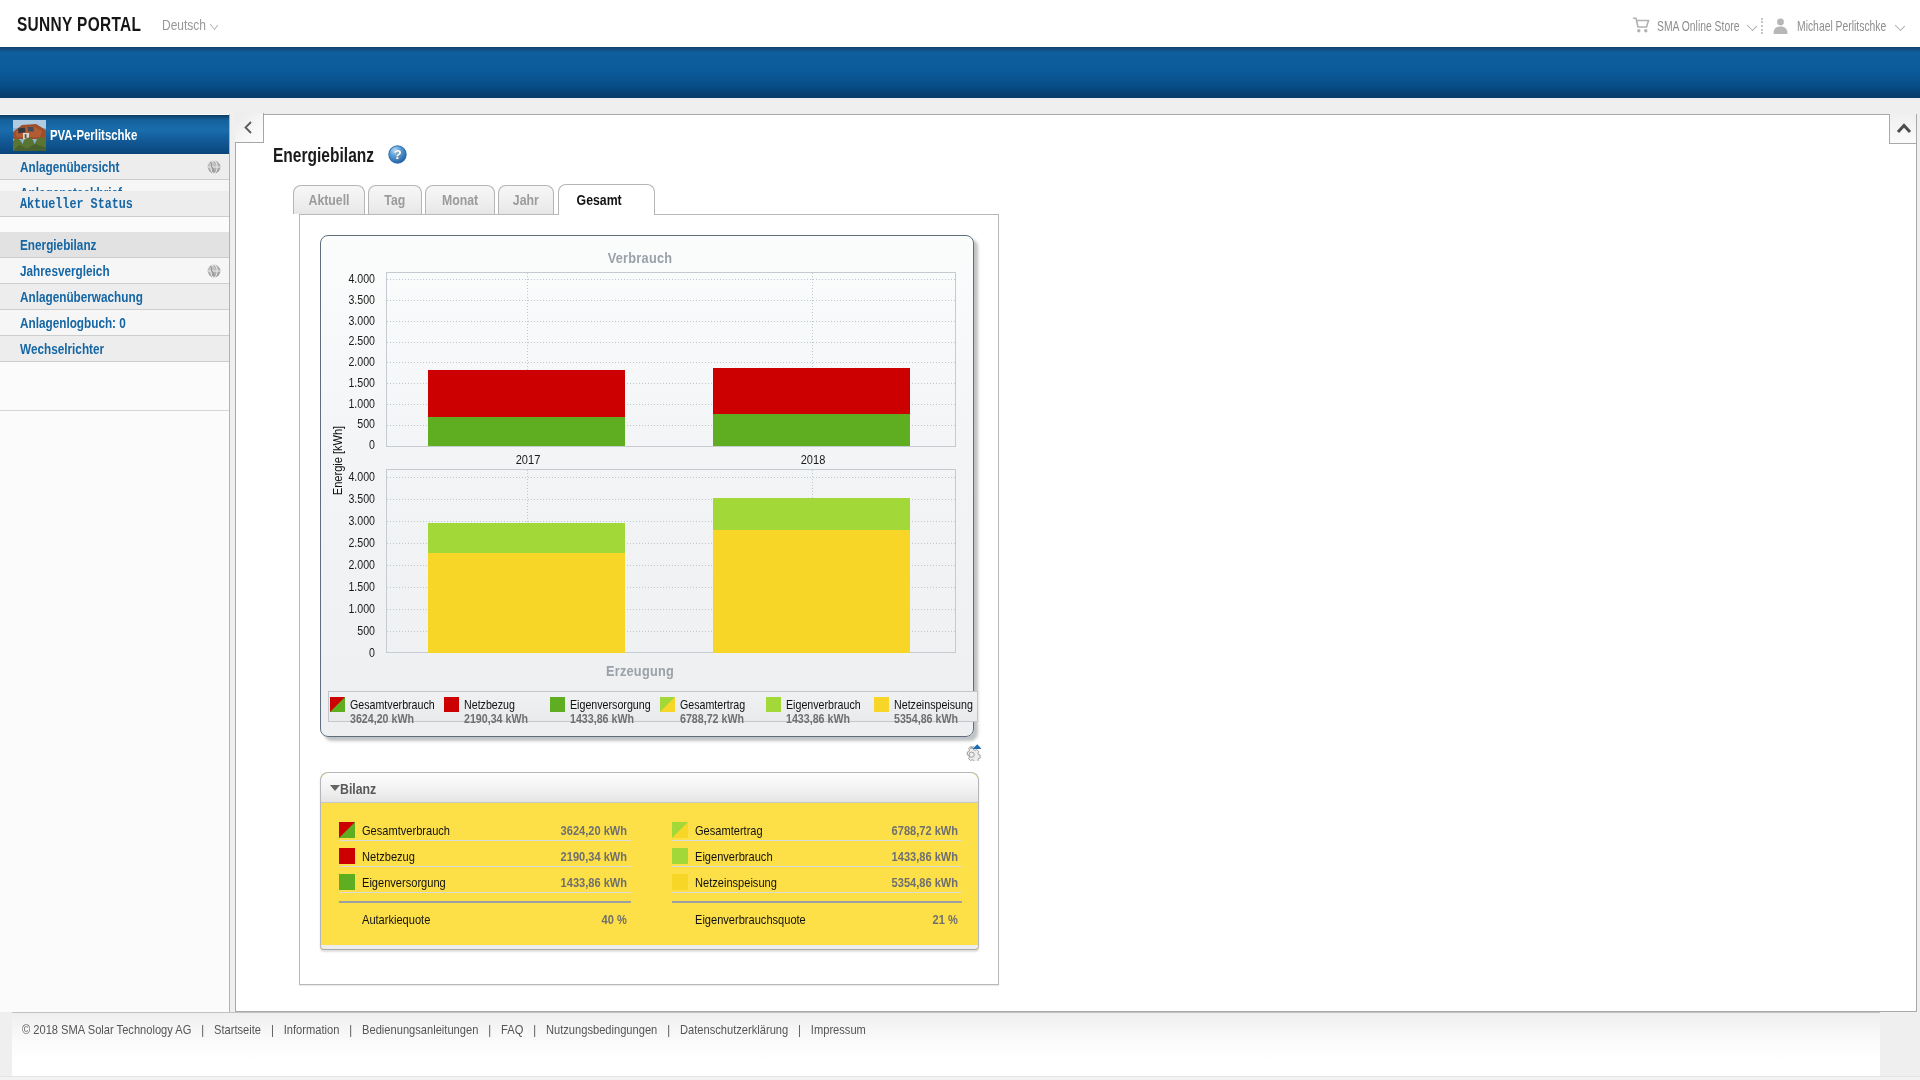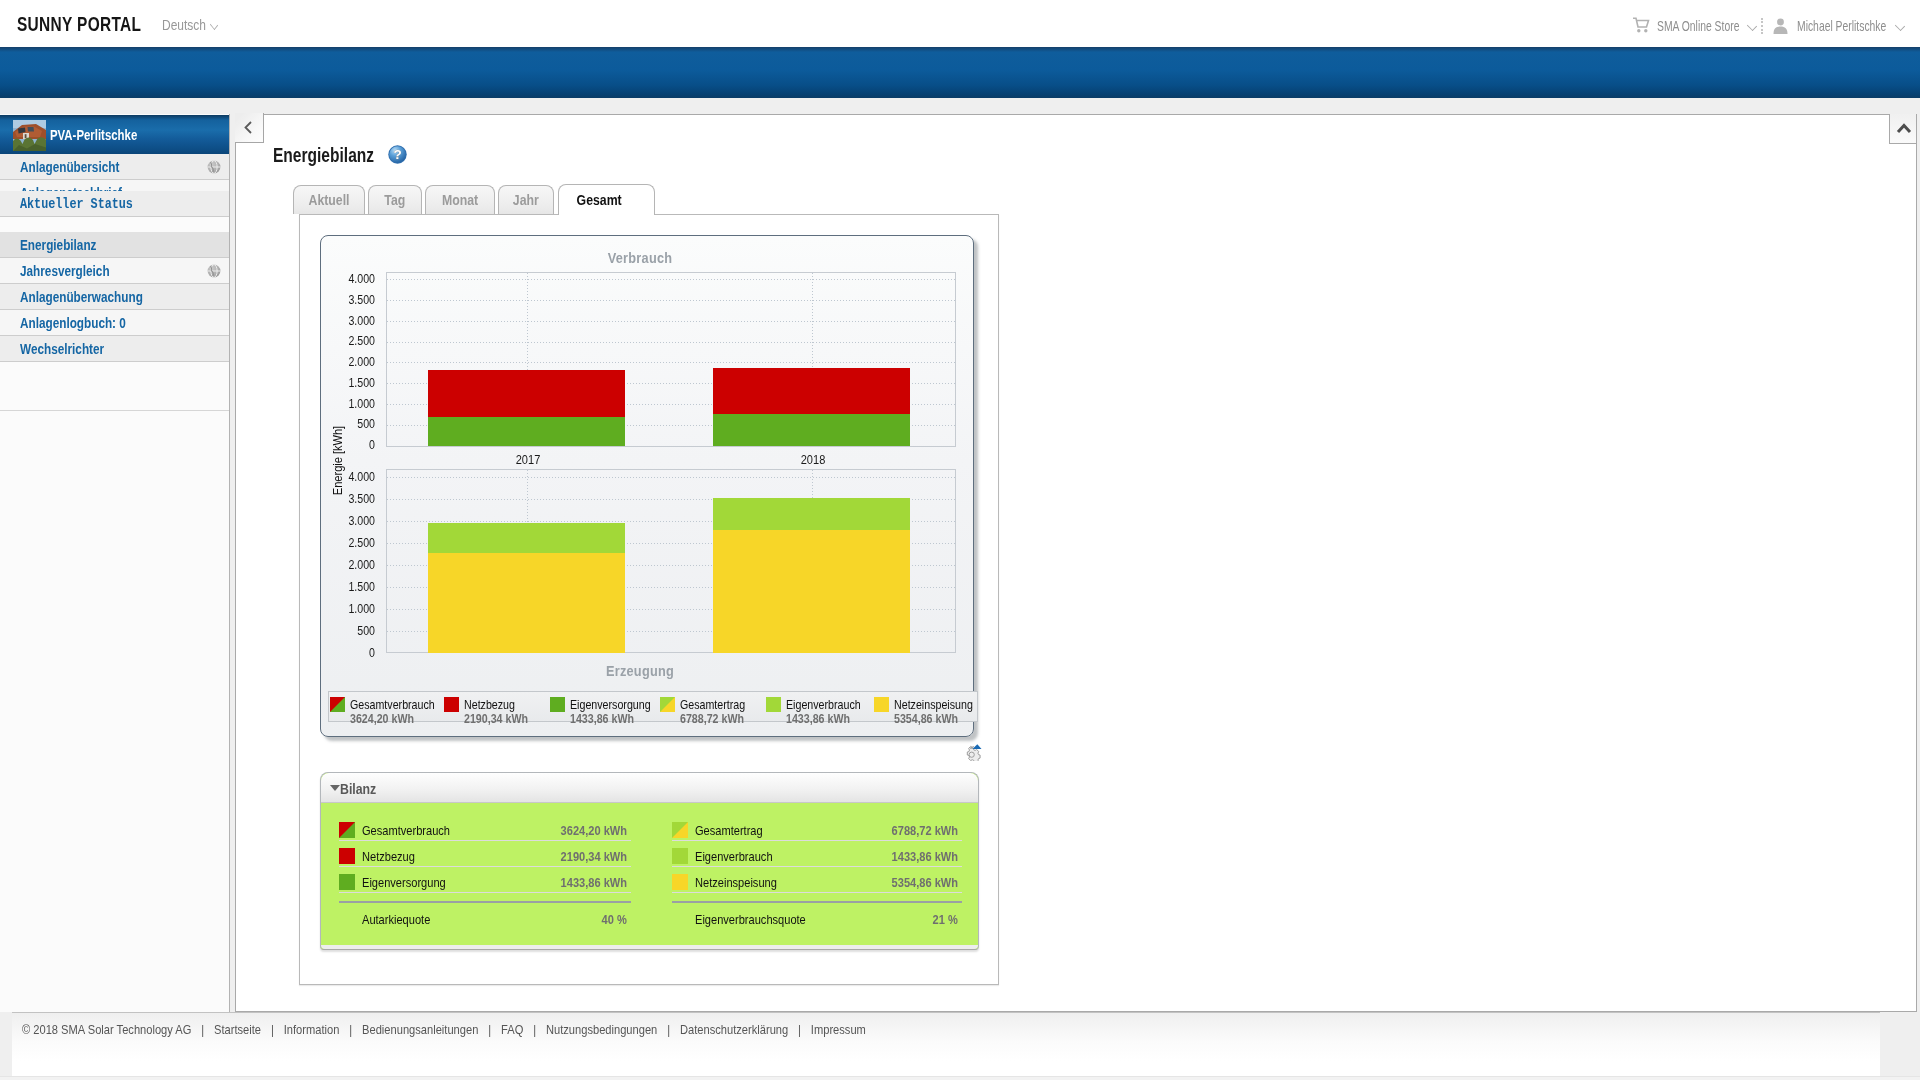--- a/index.html
+++ b/index.html
@@ -52,21 +52,21 @@
   .vline{position:absolute;top:0;height:100%;width:1px;background-image:repeating-linear-gradient(180deg,#bec7d0 0 1px,transparent 1px 3px);}
   .bar{position:absolute;}
   #energielab{position:absolute;left:-34px;top:217px;font-size:13px;color:#111;transform:rotate(-90deg) scaleY(1) scaleX(0.85);transform-origin:center;width:100px;text-align:center;white-space:nowrap;}
   
   #clegend{position:absolute;left:7px;top:455px;width:650px;height:31px;background:linear-gradient(180deg,#f0f1f2,#e8eaec);border:1px solid #c3c7cb;box-sizing:border-box;}
   .litem{position:absolute;top:4px;}
   .lsq{position:absolute;top:1px;width:15px;height:15px;}
   .lname{position:absolute;left:20px;top:1px;font-size:13px;color:#111;white-space:nowrap;transform:scaleX(0.82);transform-origin:0 50%;}
   .lval{position:absolute;left:20px;top:15px;font-size:13px;font-weight:bold;color:#6f6f6f;white-space:nowrap;transform:scaleX(0.82);transform-origin:0 50%;}
   
-  #bilanz{position:absolute;left:20px;top:557px;width:659px;height:178px;border:1px solid #b3b7bb;border-bottom:1.5px solid #a8a8a8;border-radius:8px 8px 4px 4px;background:#bef264;box-sizing:border-box;box-shadow:0 2px 2px rgba(0,0,0,0.13);}
+  #bilanz{position:absolute;left:20px;top:557px;width:659px;height:178px;border:1px solid #b3b7bb;border-bottom:1.5px solid #a8a8a8;border-radius:8px 8px 4px 4px;background:#fde047;box-sizing:border-box;box-shadow:0 2px 2px rgba(0,0,0,0.13);}
   #bilanz .hdr{position:absolute;left:0;top:0;width:100%;height:30px;border-bottom:1px solid #c8c8c8;border-radius:8px 8px 0 0;background:linear-gradient(180deg,#fefefe 0%,#f2f2f2 55%,#e4e4e4 100%);box-sizing:border-box;}
   #bilanz .hdr .tri{position:absolute;left:9px;top:12px;width:0;height:0;border-left:5px solid transparent;border-right:5px solid transparent;border-top:6px solid #666;}
   #bilanz .hdr .t{position:absolute;left:19px;top:7px;font-size:15px;font-weight:bold;color:#595959;transform:scaleX(0.82);transform-origin:0 50%;}
   .brow{position:absolute;height:26px;}
   .brow .sq{position:absolute;left:0;top:4px;width:16px;height:16px;}
   .brow .nm{position:absolute;left:23px;top:5px;font-size:13.5px;color:#111;white-space:nowrap;transform:scaleX(0.82);transform-origin:0 50%;}
   .brow .vl{position:absolute;right:4px;top:5px;font-size:13.5px;font-weight:bold;color:#6f6f6f;white-space:nowrap;transform:scaleX(0.82);transform-origin:100% 50%;}
   .bsep{position:absolute;height:1px;background:#dcdcdc;}
   .bsep2{position:absolute;height:2px;background:#9aa0a4;}
   #bilanz .foot{position:absolute;left:0;bottom:0;width:100%;height:4px;border-radius:0 0 4px 4px;background:#ededed;}

